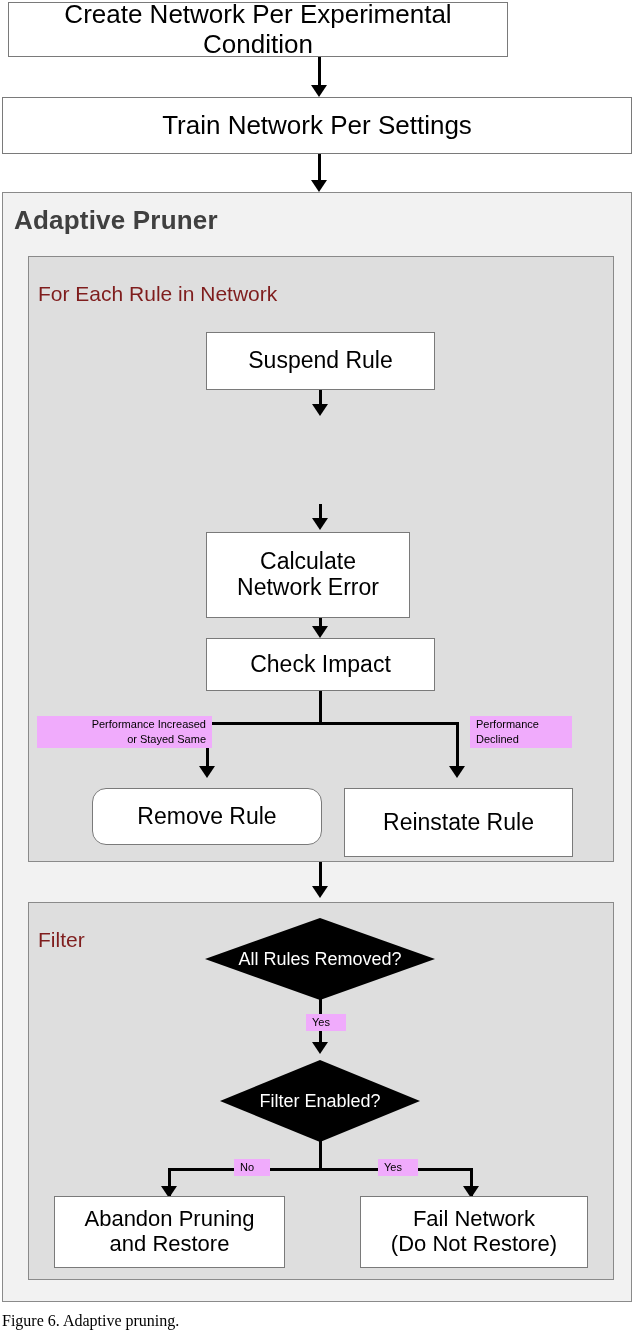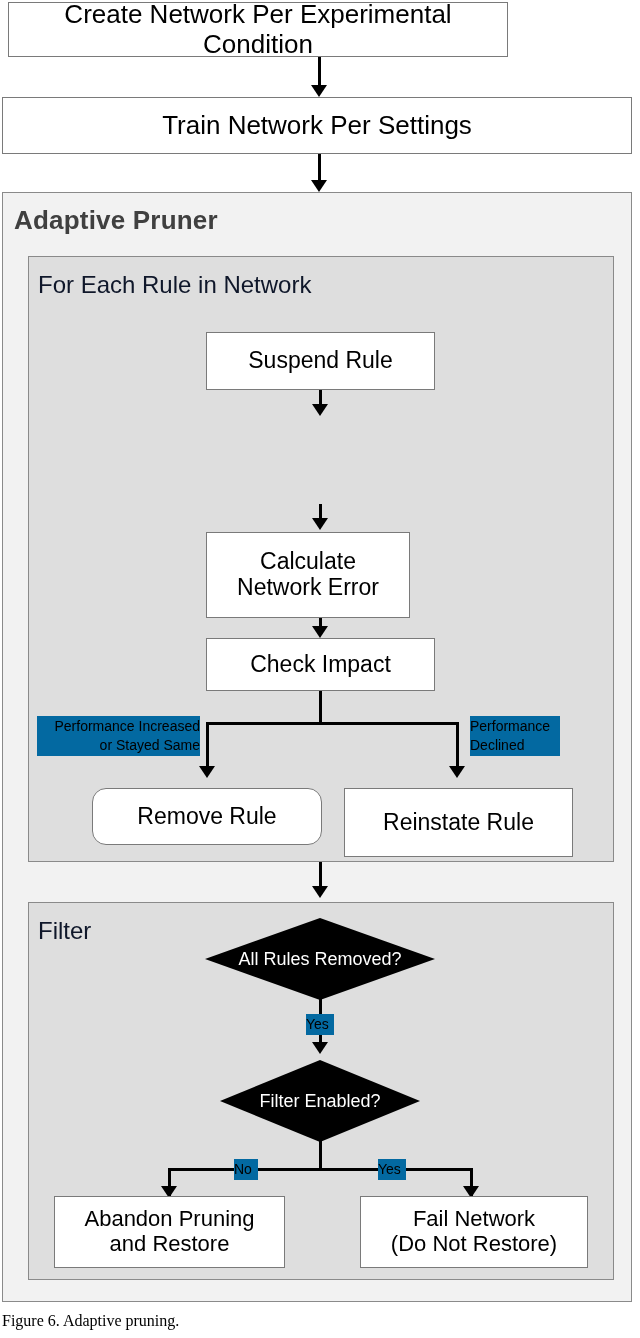--- a/index.html
+++ b/index.html
@@ -57,22 +57,23 @@
 
   
   .panel-inner {
     position: absolute;
     box-sizing: border-box;
     background: #dedede;
     border: 1px solid #8a8a8a;
   }
   .panel-title {
     position: absolute;
-    font-size: 24px;
-    color: #0f172a;
+    font-size: 21px;
+    color: #7f1d1d;
+    margin-top: 11px;
   }
 
   
   .proc {
     font-size: 23px;
   }
   .proc-sm {
     font-size: 22px;
   }
 
@@ -116,25 +117,25 @@
     display: flex;
     align-items: center;
     justify-content: center;
     color: #ffffff;
     font-size: 18px;
   }
 
   
   .edge-label {
     position: absolute;
-    background: #0369a1;
+    background: #f0abfc;
     color: #000000;
-    font-size: 14px;
+    font-size: 11px;
     line-height: 1.35;
-    padding: 1px 0;
+    padding: 1px 6px;
     white-space: pre-line;
   }
   .edge-label.right-align { text-align: right; }
   .edge-label.left-align  { text-align: left; }
   .edge-label.center-align{ }
 
   
   .caption {
     position: absolute;
     left: 0;

